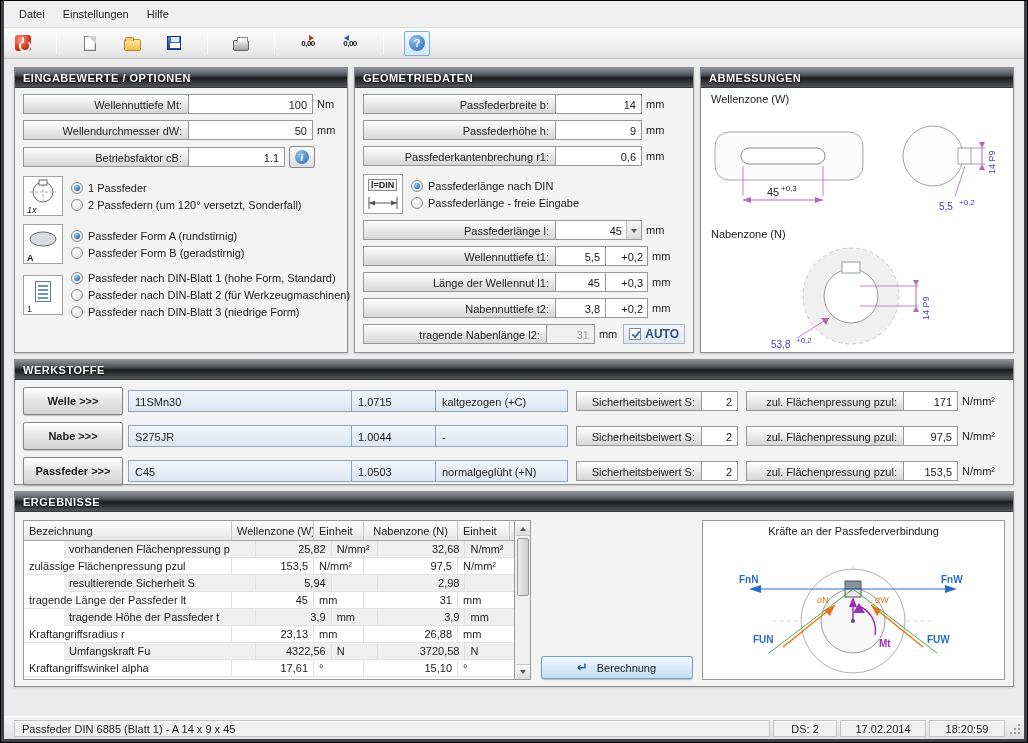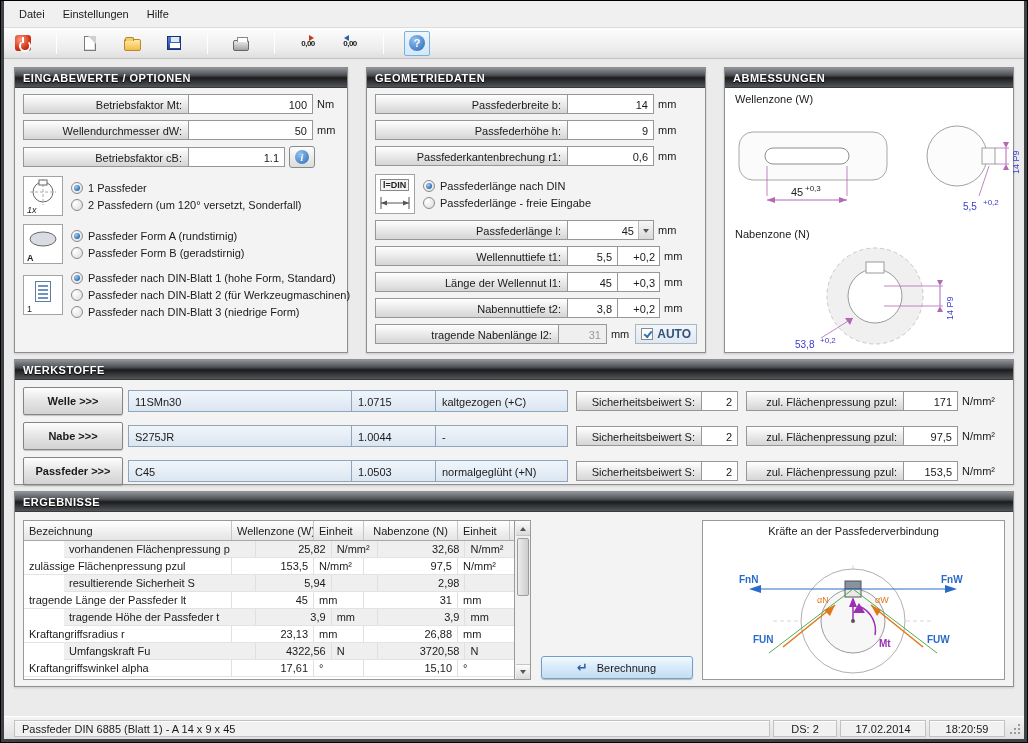--- a/index.html
+++ b/index.html
@@ -37,21 +37,21 @@
 .ic-save::after{content:"";position:absolute;left:2px;bottom:1px;width:10px;height:5px;background:#fff;}
 .ic-print{width:16px;height:11px;background:linear-gradient(#ececec,#9fa4ab);border:1px solid #666;border-radius:2px;position:relative;margin-top:4px;}
 .ic-print::before{content:"";position:absolute;left:3px;top:-4px;width:9px;height:4px;background:#fff;border:1px solid #888;border-bottom:none;}
 .dec-num{font-size:8px;font-weight:bold;color:#222;letter-spacing:-.5px;}
 .dec-ar{width:0;height:0;border:3px solid transparent;position:absolute;top:3px;}
 .dec-ar.more{right:3px;border-left:5px solid #c03a1e;}
 .dec-ar.less{left:3px;border-right:5px solid #2b5fa6;}
 .ic-help{width:16px;height:16px;border-radius:50%;background:radial-gradient(circle at 35% 30%,#8ec2ee,#2a63b8);color:#fff;font-weight:bold;font-size:11px;display:flex;align-items:center;justify-content:center;}
 
 .client{flex:1;background:#ebebeb;padding:8px 10px 0;}
-.top-row{display:flex;gap:18px;height:286px;}
+.top-row{display:flex;gap:6px;height:286px;}
 .panel{border:1px solid #8f8f8f;background:#f3f3f3;box-shadow:0 1px 2px rgba(0,0,0,.15);}
 .phead{height:20px;background:linear-gradient(180deg,#8f9296 0%,#4d5054 38%,#1b1c1e 52%,#525559 100%);color:#fff;font-weight:bold;letter-spacing:.5px;display:flex;align-items:center;padding:0 8px;text-shadow:0 1px 1px #000;border-bottom:1px solid #3a3a3a;}
 
 .frow{display:flex;align-items:center;margin:6px 8px 0;}
 .flabel{height:20px;line-height:18px;padding:1px 6px 0 2px;text-align:right;background:linear-gradient(180deg,#ffffff,#d5d5d5);border:1px solid #979797;overflow:hidden;white-space:nowrap;}
 .fval{height:20px;line-height:18px;padding:1px 5px 0;text-align:right;background:#fff;border:1px solid #979797;border-left:none;white-space:nowrap;}
 .fval.dis{color:#9a9a9a;background:#efefef;}
 .ftol{height:20px;line-height:18px;padding:1px 4px 0;text-align:right;background:#fff;border:1px solid #979797;border-left:none;}
 .funit{margin-left:4px;white-space:nowrap;}
 .combo{display:flex;height:20px;border:1px solid #979797;border-left:none;background:#fff;}
@@ -170,21 +170,21 @@
         <span class="ic-help">?</span>
       </span>
   </div>
 
   <div class="client">
     <div class="top-row">
 
       <section class="panel" style="width:334px">
         <header class="phead">EINGABEWERTE / OPTIONEN</header>
         <div class="frow">
-          <span class="flabel" style="width:166px">Betriebsfaktor Mt:</span>
+          <span class="flabel" style="width:166px">Wellennuttiefe Mt:</span>
           <span class="fval" style="width:124px">100</span>
           <span class="funit">Nm</span>
         </div>
         <div class="frow">
           <span class="flabel" style="width:166px">Wellendurchmesser dW:</span>
           <span class="fval" style="width:124px">50</span>
           <span class="funit">mm</span>
         </div>
         <div class="frow">
           <span class="flabel" style="width:166px">Betriebsfaktor cB:</span>

